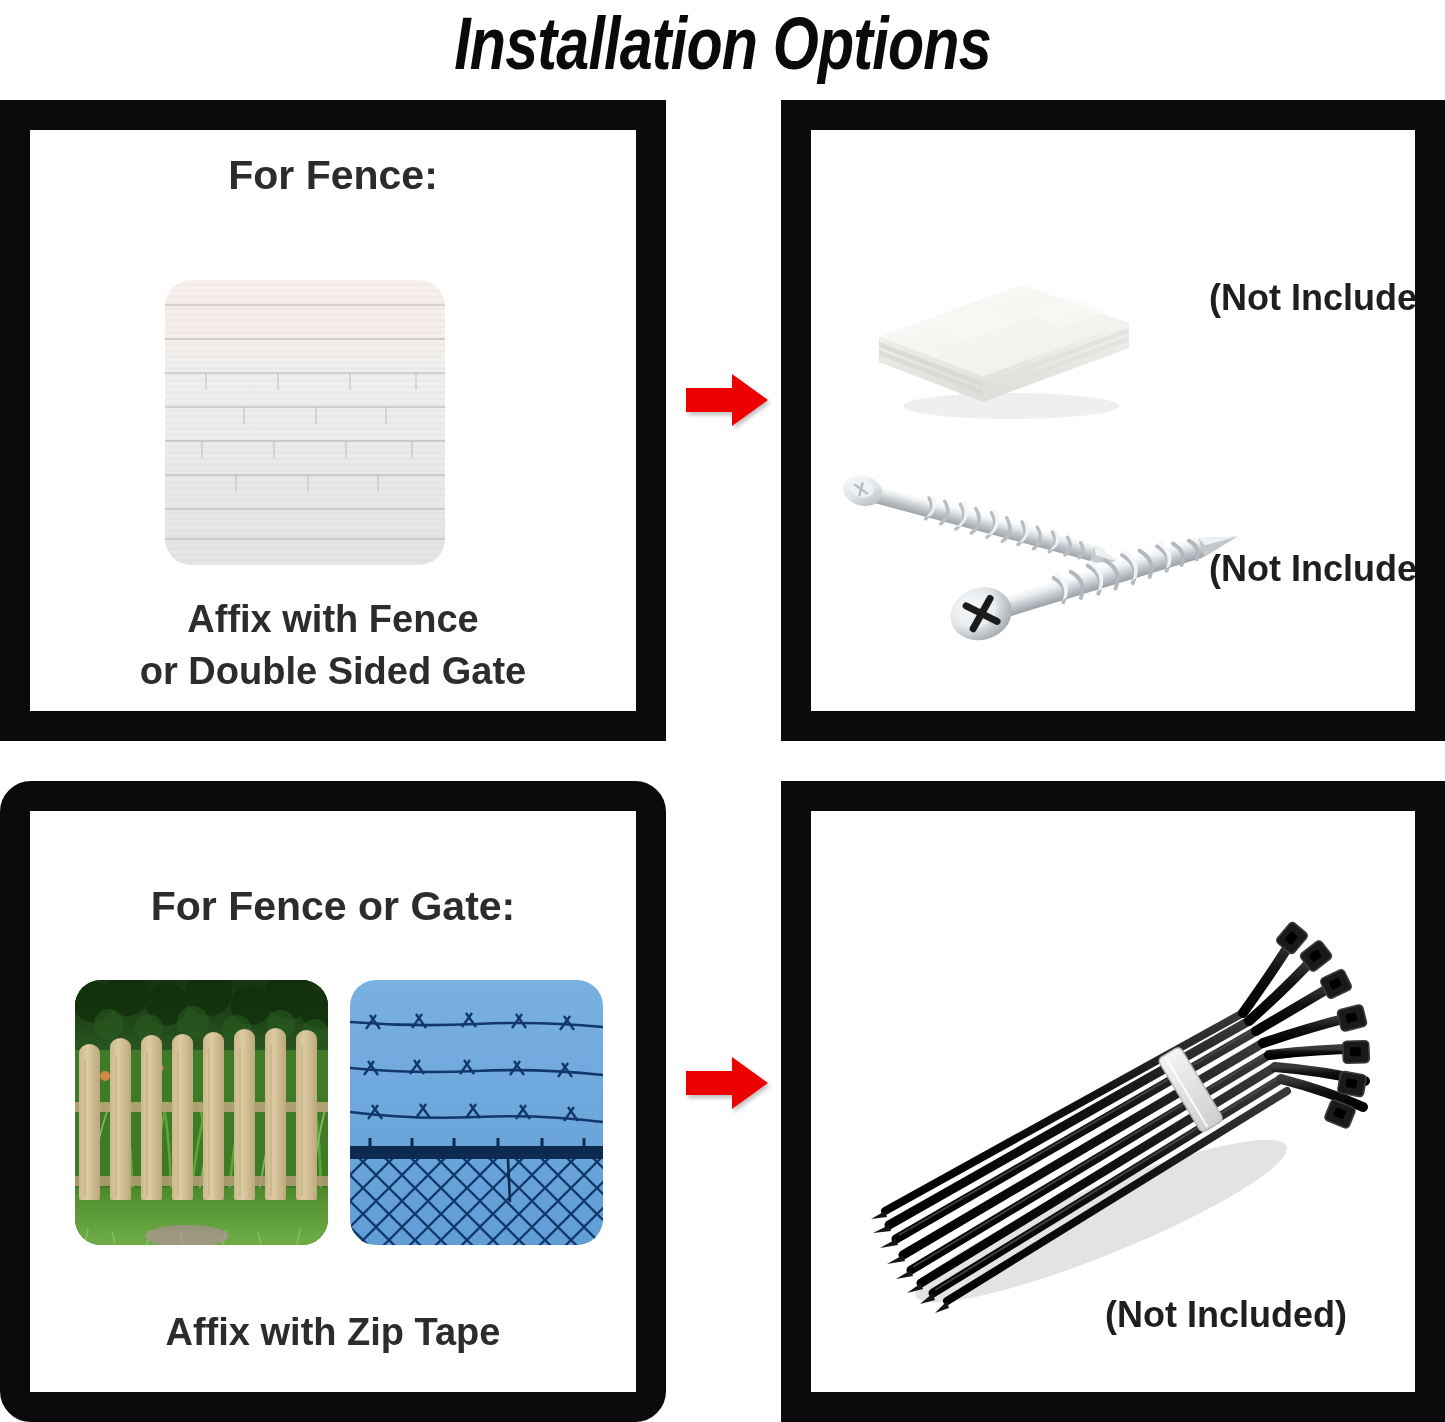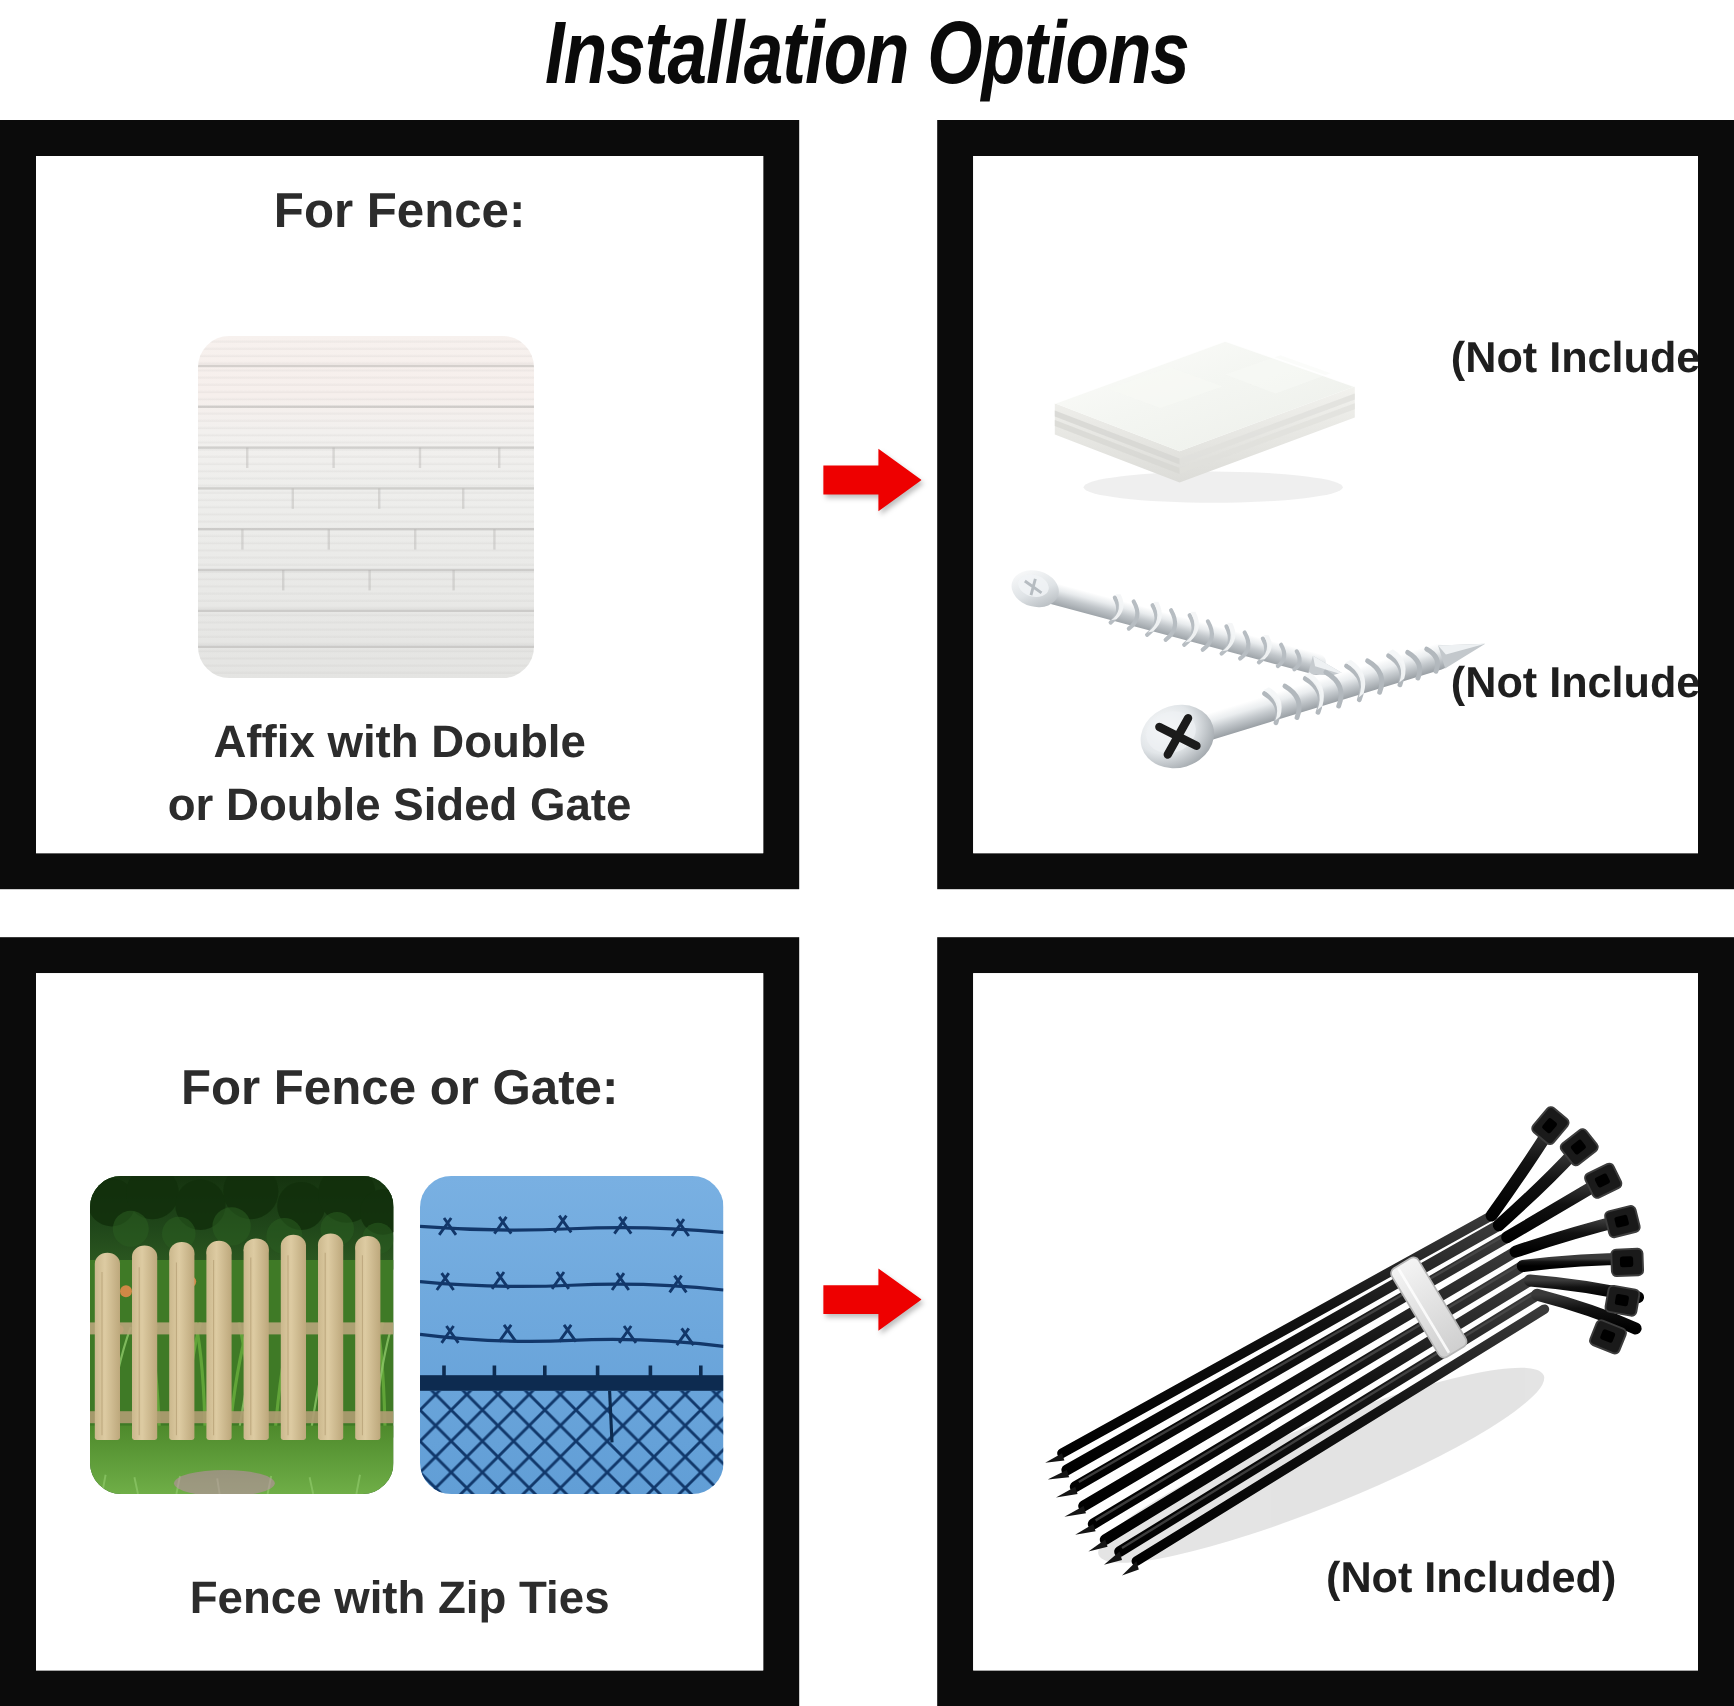--- a/index.html
+++ b/index.html
@@ -47,21 +47,21 @@
   .panel-inner {
     position: relative;
     width: 100%;
     height: 100%;
     background: #ffffff;
     overflow: hidden;
   }
 
   #panel-walls        { left: 0px;   top: 100px; width: 666px; height: 641px; }
   #panel-wall-fixings { left: 781px; top: 100px; width: 664px; height: 641px; }
-  #panel-fence        { left: 0px;   top: 781px; width: 666px; height: 641px; }
+  #panel-fence        { left: 0px;   top: 781px; width: 666px; height: 641px; border-radius: 31px; }
   #panel-fence-fixings{ left: 781px; top: 781px; width: 664px; height: 641px; }
 
   
   .panel-heading {
     position: absolute;
     left: 0; width: 100%;
     text-align: center;
     font-size: 41px;
     font-weight: 700;
     color: #2c2c2c;
@@ -195,21 +195,21 @@
         <div class="brickline" style="left:36px;  top:161px;"></div>
         <div class="brickline" style="left:108px; top:161px;"></div>
         <div class="brickline" style="left:180px; top:161px;"></div>
         <div class="brickline" style="left:246px; top:161px;"></div>
         <div class="brickline" style="left:70px;  top:195px;"></div>
         <div class="brickline" style="left:142px; top:195px;"></div>
         <div class="brickline" style="left:212px; top:195px;"></div>
         <div class="grain"></div>
       </div>
 
-      <div class="caption-line" style="top:468px;">Affix with Double</div>
+      <div class="caption-line" style="top:468px;">Affix with Fence</div>
       <div class="caption-line" style="top:520px;">or Double Sided Gate</div>
     </div>
   </div>
 
   <svg id="arrow-top" class="red-arrow" viewBox="0 0 82 56">
     <polygon points="0,16 46,16 46,2 82,28 46,54 46,40 0,40" fill="#ee0000"></polygon>
   </svg>
 
   <div class="panel" id="panel-wall-fixings">
     <div class="panel-inner">
@@ -532,21 +532,21 @@
             <line x1="192" y1="158" x2="192" y2="168"></line>
             <line x1="234" y1="158" x2="234" y2="168"></line>
           </g>
 
           <rect x="0" y="179" width="253" height="86" fill="url(#chainmesh)"></rect>
 
           <line x1="158" y1="179" x2="160" y2="222" stroke="#0d2b50" stroke-width="2.6"></line>
         </svg>
       </div>
 
-      <div class="caption-line" style="top:500px;">Fence with Zip Ties</div>
+      <div class="caption-line" style="top:500px;">Affix with Zip Tape</div>
     </div>
   </div>
 
   <svg id="arrow-bottom" class="red-arrow" viewBox="0 0 82 56">
     <polygon points="0,16 46,16 46,2 82,28 46,54 46,40 0,40" fill="#ee0000"></polygon>
   </svg>
 
   <div class="panel" id="panel-fence-fixings">
     <div class="panel-inner">
 

